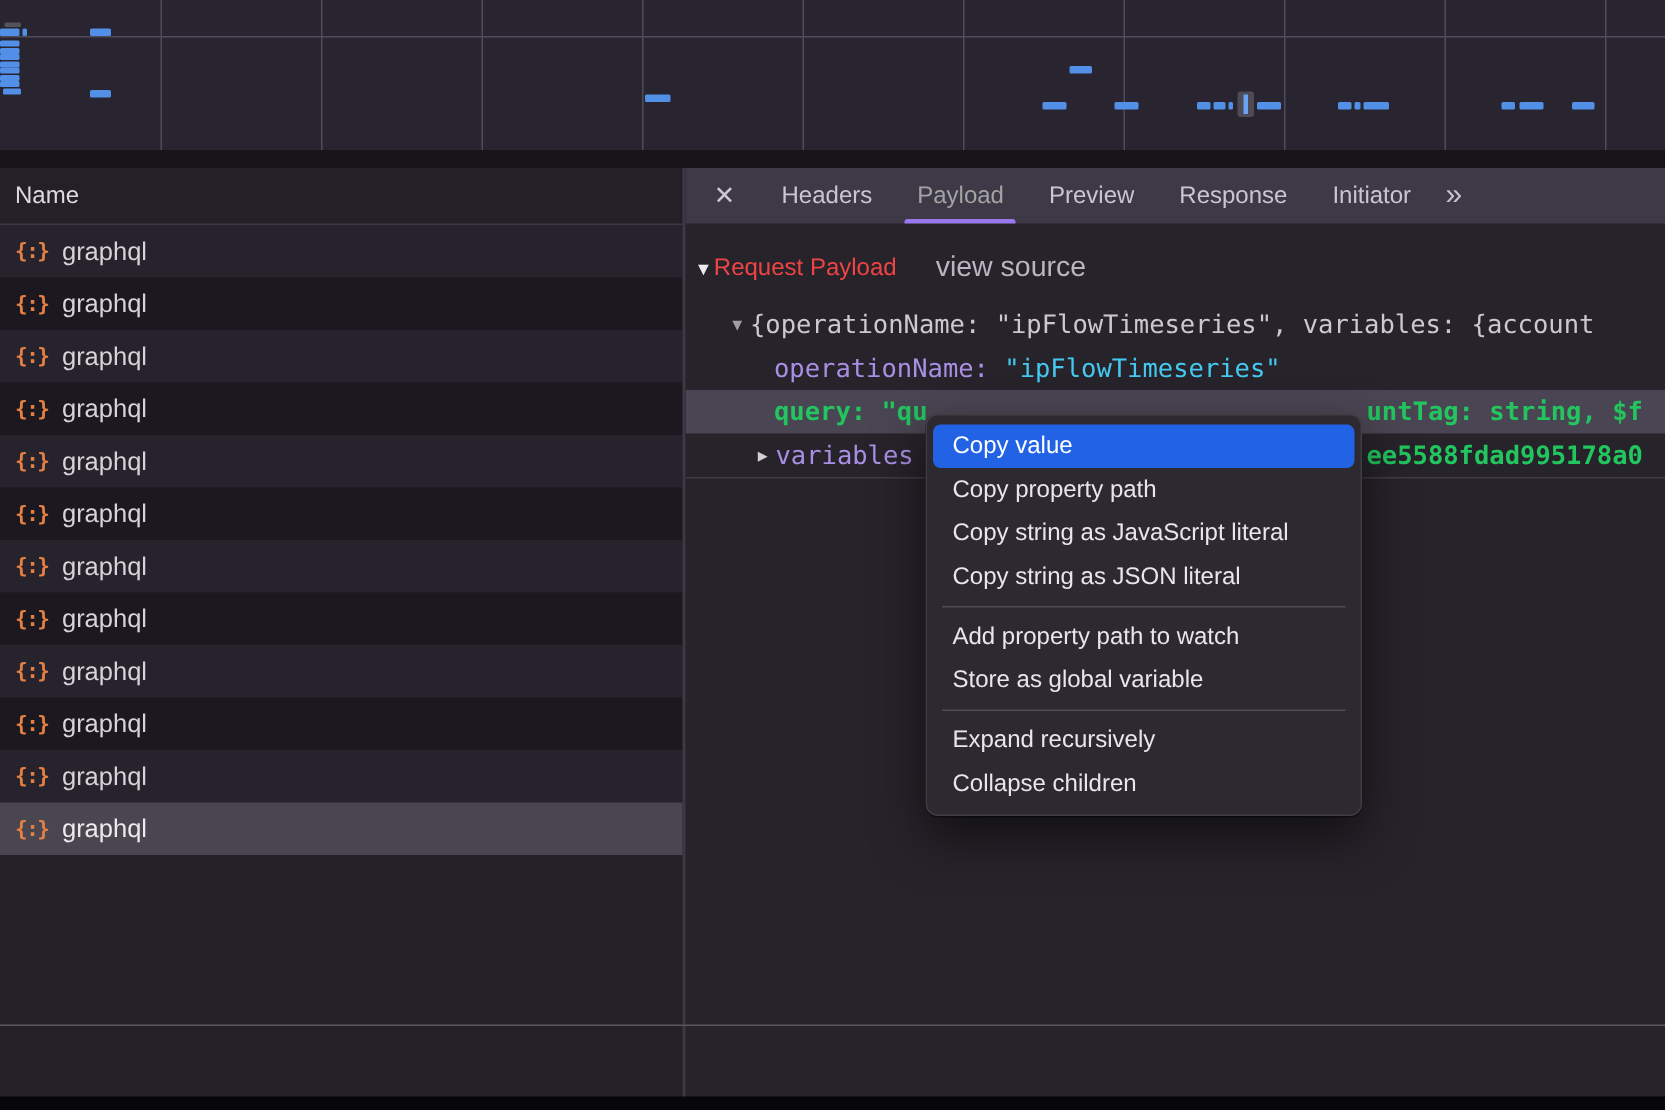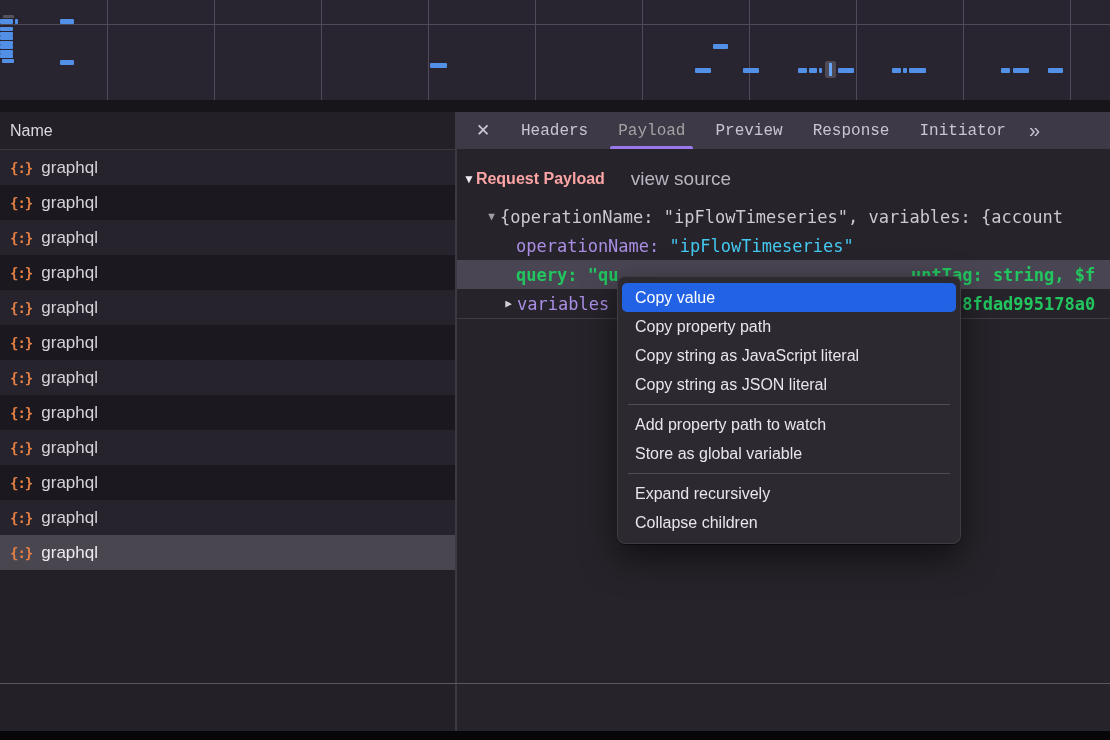--- a/index.html
+++ b/index.html
@@ -39,21 +39,21 @@
   .close-btn{width:22px;text-align:center;font-size:17px;color:#cdc9d4;margin-right:12px;cursor:default;}
   .tab{padding:0 15px;height:37px;display:flex;align-items:center;position:relative;cursor:default;}
   .tab.active{color:#a3a3a3;}
   .tab.active .tab-underline{position:absolute;left:7px;right:7px;bottom:0;height:3px;
     background:#9878ea;border-radius:2px 2px 0 0;}
   .tab-overflow{margin-left:8px;font-size:20px;color:#c7c2d2;letter-spacing:-2px;cursor:default;}
 
   .mono{font-family:"DejaVu Sans Mono",monospace;font-size:17px;}
   .heading-row{position:absolute;left:6px;top:54px;height:26px;display:flex;align-items:center;}
   .heading-tri{color:#eceaf1;font-size:12px;margin-right:1px;}
-  .heading-title{color:#fca5a5;font-size:16px;font-weight:bold;}
+  .heading-title{color:#ef4444;font-size:16px;font-weight:normal;}
   .view-source{color:#b9b5c1;font-size:19px;margin-left:26px;cursor:default;}
 
   .tree-line{position:absolute;left:0;right:0;height:29px;display:flex;align-items:center;white-space:pre;}
   .tree-line .tri{font-size:11px;color:#a09da8;width:17px;text-align:center;flex:none;}
   .t-preview{color:#cbc8d2;}
   .t-key{color:#a98ee3;}
   .t-str{color:#45c8f0;}
   .t-plain{color:#22c55e;font-weight:bold;}
   .line-root{top:90px;padding-left:26px;}
   .line-op{top:119px;padding-left:59px;}
@@ -61,21 +61,21 @@
   .line-query .inner{padding-left:59px;}
   .line-vars{top:177px;padding-left:43px;}
   .frag-right{position:absolute;left:454px;top:0;height:29px;display:flex;align-items:center;white-space:pre;}
   .section-line{position:absolute;left:0;right:0;top:206px;height:1px;background:#403c47;}
 
   
   .hline-bottom{position:absolute;left:0;top:683px;width:1110px;height:1px;background:#5b5761;z-index:2;}
   .bottom-bar{position:absolute;left:0;top:731px;width:1110px;height:9px;background:#070609;z-index:3;}
 
   
-  .context-menu{position:absolute;left:617px;top:276px;width:344px;z-index:10;
+  .context-menu{position:absolute;left:617px;top:276px;width:291px;z-index:10;
     background:#2c2930;border-radius:8px;padding:7px 0;
     box-shadow:0 0 0 1px rgba(255,255,255,0.09) inset,0 1px 0 rgba(0,0,0,.5),0 14px 34px rgba(0,0,0,.55);
     color:#e8e5ec;font-size:16px;}
   .menu-item{height:29px;display:flex;align-items:center;padding:0 13px;margin:0 5px;
     border-radius:5px;cursor:default;}
   .menu-item.highlighted{background:#2163e4;color:#ffffff;}
   .menu-sep{height:1px;background:#514d58;margin:5px 11px;}
 </style>
 </head>
 <body>
@@ -185,21 +185,21 @@
           <span>graphql</span>
         </div>
       </div>
   </div>
 
   <div class="divider"></div>
 
   <div class="right-panel">
     <div class="tabbar">
       <div class="close-btn">✕</div>
-      <div id="detail-tabs" style="display:flex;height:37px;font-family:Liberation Mono, monospace;">
+      <div id="detail-tabs" style="display:flex;height:37px;">
           <div class="tab">
             <span>Headers</span>
           </div>
           <div class="tab active">
             <span>Payload</span>
             <div class="tab-underline" style="background: rgb(152, 120, 234);"></div>
           </div>
           <div class="tab">
             <span>Preview</span>
           </div>

